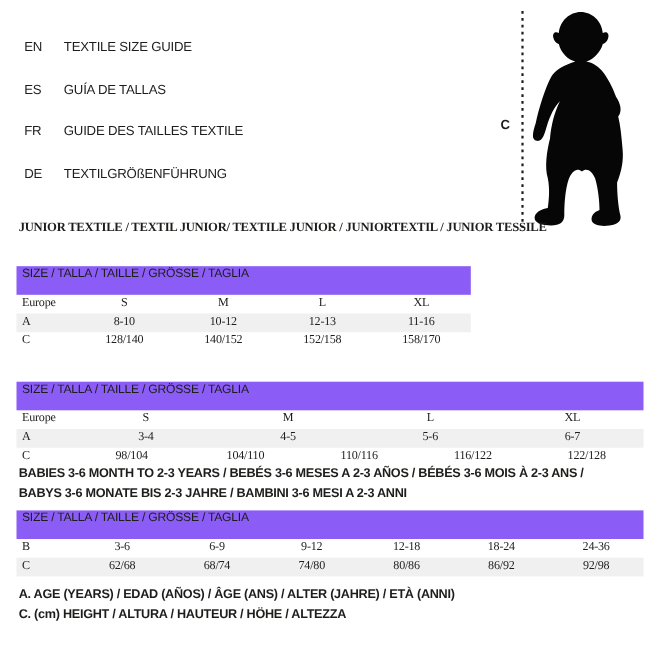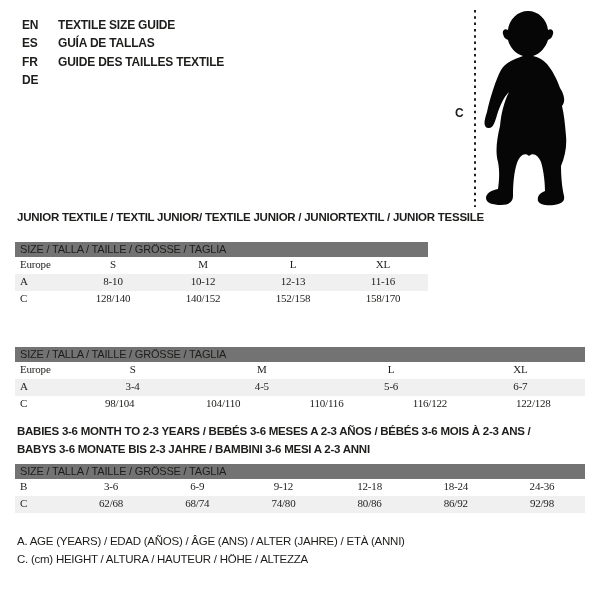--- a/index.html
+++ b/index.html
@@ -1,50 +1,50 @@
 <!DOCTYPE html>
 <html><head>
 <meta charset="utf-8">
 <style>
   html,body{margin:0;padding:0;background:#ffffff;}
   .page{position:relative;width:600px;height:600px;background:#ffffff;overflow:hidden;
         font-family:"Liberation Sans",sans-serif;color:#1d1d1b;}
 
   
   .lang-list{position:absolute;left:22px;top:13px;}
-  .lang-row{display:flex;height:18.5px;align-items:flex-end;
-            font-weight:bold;font-size:12px;letter-spacing:-0.2px;white-space:nowrap;}
+  .lang-row{display:flex;height:18.5px;align-items:center;
+            font-weight:normal;font-size:12px;letter-spacing:-0.2px;white-space:nowrap;margin-top:20px;}
   .lang-code{width:36px;}
 
   
   .figure{position:absolute;left:440px;top:0;width:160px;height:220px;}
   .fig-label{position:absolute;left:15px;top:106px;font-weight:bold;font-size:12px;}
 
   
   .table-title{position:absolute;left:17px;font-weight:bold;font-size:11.5px;
                letter-spacing:-0.25px;white-space:nowrap;line-height:13px;}
-  .t1-title{top:211px;}
+  .t1-title{top:201px;font-family:Liberation Serif, serif;}
   .t2-title{top:319px;}
   .t3-title{top:422px;line-height:18px;}
   .sub{font-size:8px;vertical-align:-2px;}
 
   
   .size-table{position:absolute;left:15px;font-size:11px;letter-spacing:-0.2px;}
   .t1{top:242px;width:413px;}
   .t2{top:347px;width:570px;}
   .t3{top:464px;width:570px;}
-  .band{height:15px;line-height:15px;background:#737373;padding-left:5px;
+  .band{height:26px;line-height:15px;background:#8b5cf6;padding-left:5px;
         white-space:nowrap;overflow:hidden;}
   .t-row{display:flex;height:17px;line-height:15px;font-family:Liberation Serif, serif;}
   .t-row.alt{background:#f0f0f0;}
   .t-label{width:53px;padding-left:5px;box-sizing:border-box;}
   .t-cell{flex:1;text-align:center;white-space:nowrap;}
 
   
-  .legend{position:absolute;left:17px;top:532px;font-weight:normal;font-size:11.5px;
+  .legend{position:absolute;left:17px;top:532px;font-weight:bold;font-size:11.5px;
           line-height:18px;letter-spacing:-0.25px;white-space:nowrap;}
 </style>
 </head>
 <body>
 
 <div class="page">
 
   <div class="lang-list">
     <div class="lang-row">
       <span class="lang-code">EN</span>
@@ -53,20 +53,21 @@
     <div class="lang-row">
       <span class="lang-code">ES</span>
       <span class="lang-name">GUÍA DE TALLAS</span>
     </div>
     <div class="lang-row">
       <span class="lang-code">FR</span>
       <span class="lang-name">GUIDE DES TAILLES TEXTILE</span>
     </div>
     <div class="lang-row">
       <span class="lang-code">DE</span>
+      <span class="lang-name">TEXTILGRÖßENFÜHRUNG</span>
     </div>
   </div>
 
   <div class="figure">
     <span class="fig-label">C</span>
     <svg width="160" height="220" viewBox="0 0 160 220">
       <line x1="35" y1="10" x2="35" y2="207" stroke="#1d1d1b" stroke-width="2" stroke-dasharray="2.5,3.8"></line>
       <path fill="#060606" d="
         M 88,11
         C 78,11 69,19 68,30

